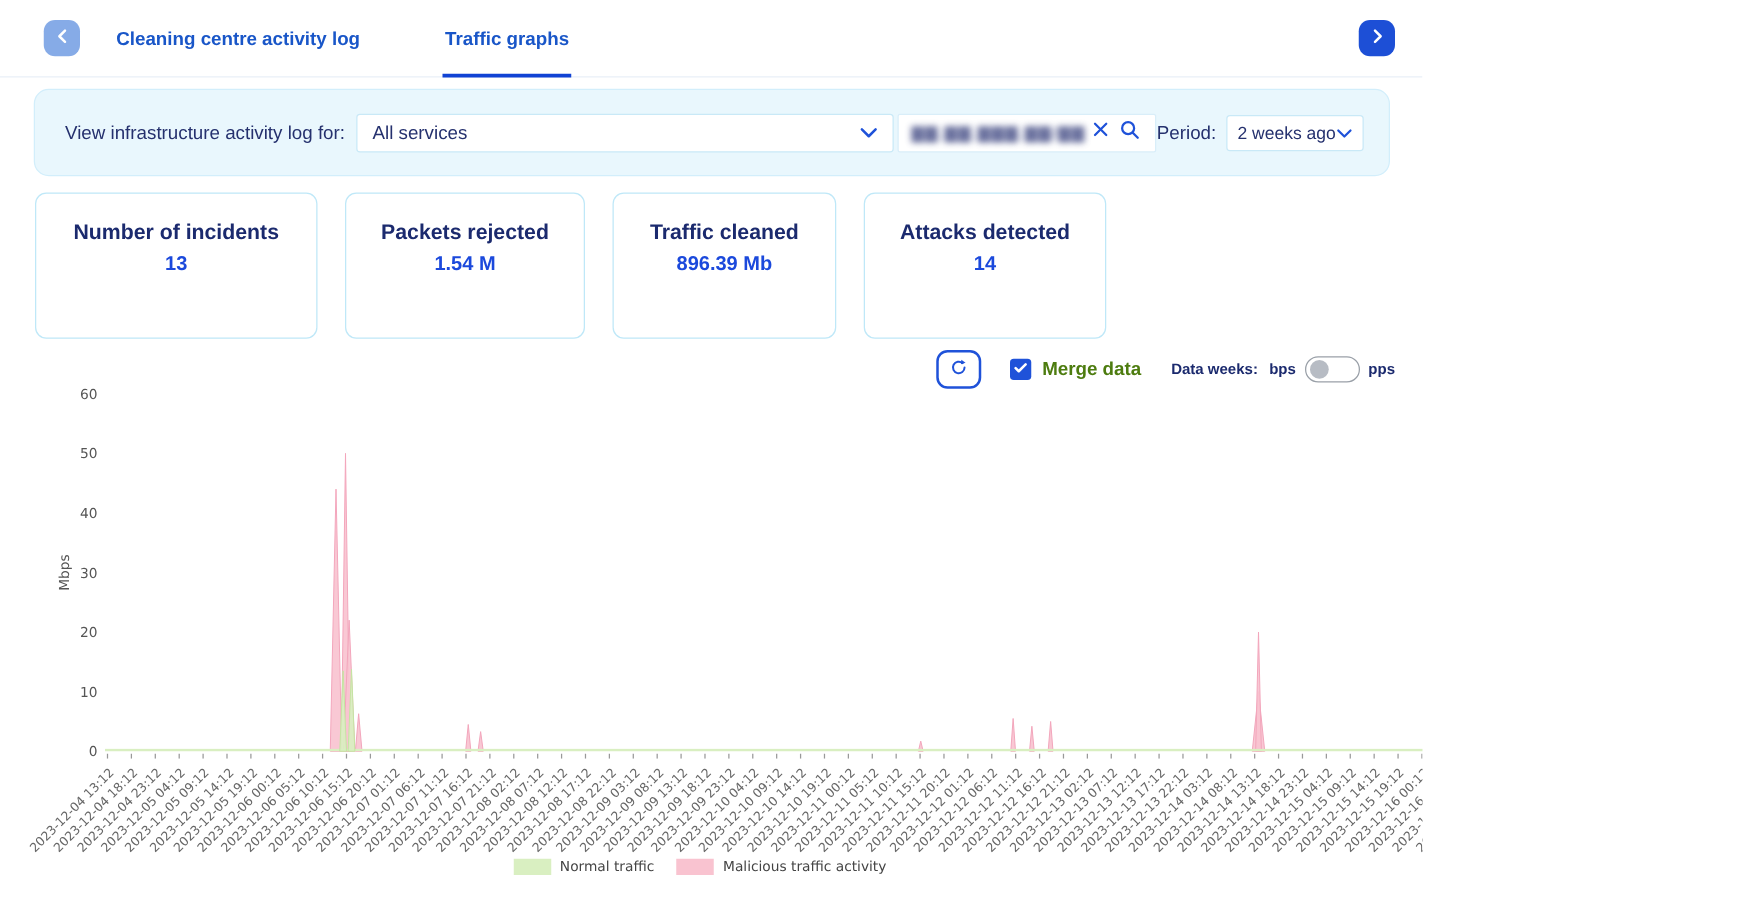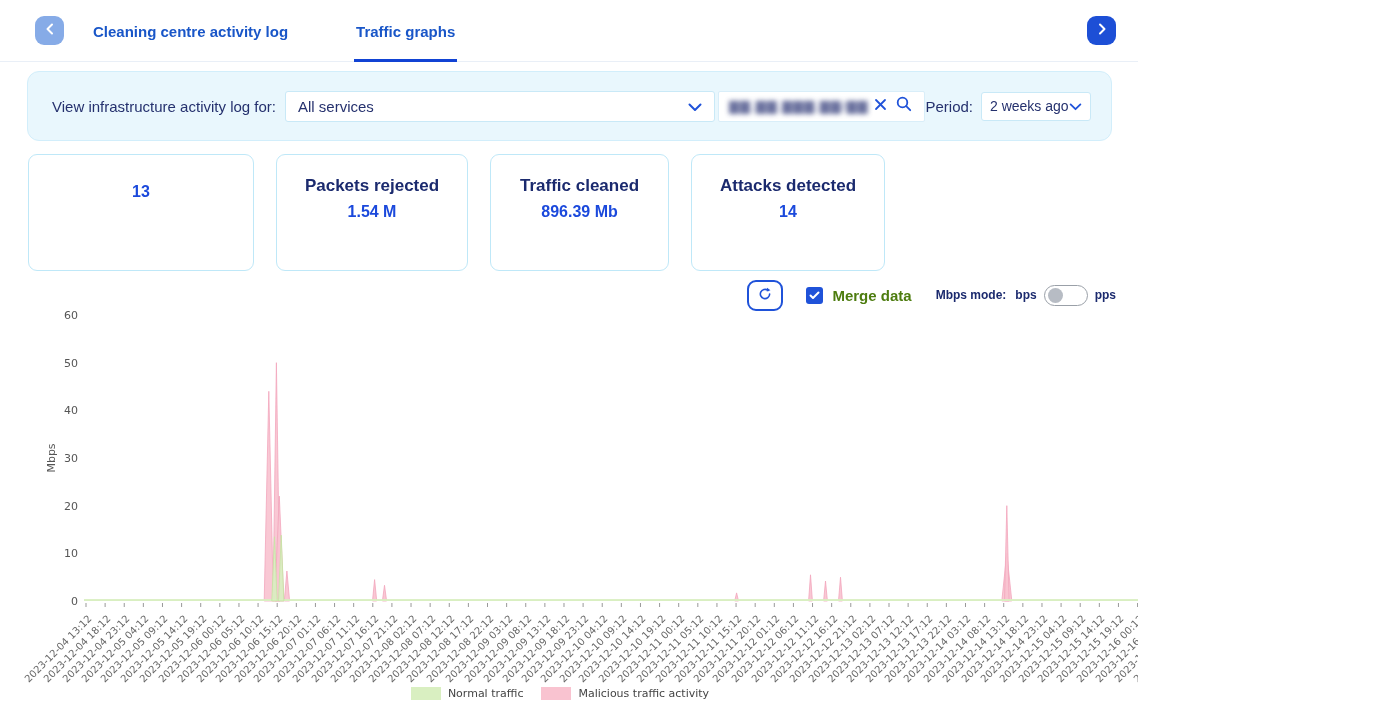--- a/index.html
+++ b/index.html
@@ -168,20 +168,21 @@
           <svg width="13" height="8" viewBox="0 0 14 9">
               <polyline points="1.5,1.5 7,7 12.5,1.5" fill="none" stroke="#1f52d9" stroke-width="2" stroke-linecap="round" stroke-linejoin="round"></polyline>
             </svg>
         </span>
       </div>
     </div>
   </div>
 
   <div class="stats">
     <div class="card c1">
+      <div class="card-title">Number of incidents</div>
       <div class="card-value">13</div>
     </div>
     <div class="card c2">
       <div class="card-title">Packets rejected</div>
       <div class="card-value">1.54 M</div>
     </div>
     <div class="card c3">
       <div class="card-title">Traffic cleaned</div>
       <div class="card-value">896.39 Mb</div>
     </div>
@@ -204,21 +205,21 @@
       <span class="checkbox">
         <span>
           <svg width="11" height="9" viewBox="0 0 11 9">
               <polyline points="1.5,4.5 4,7 9.5,1.5" fill="none" stroke="#fff" stroke-width="2" stroke-linecap="round" stroke-linejoin="round"></polyline>
             </svg>
         </span>
       </span>
       <span class="merge-label">Merge data</span>
     </div>
     <div class="mode-group">
-      <span class="mode-label">Mbps mode:</span>
+      <span class="mode-label">Data weeks:</span>
       <span class="mode-opt left">bps</span>
       <span class="toggle">
         <span class="knob"></span>
       </span>
       <span class="mode-opt right">pps</span>
     </div>
   </div>
 
   <div class="chart-wrap">
     <svg id="chart-svg" width="1400" height="306">

